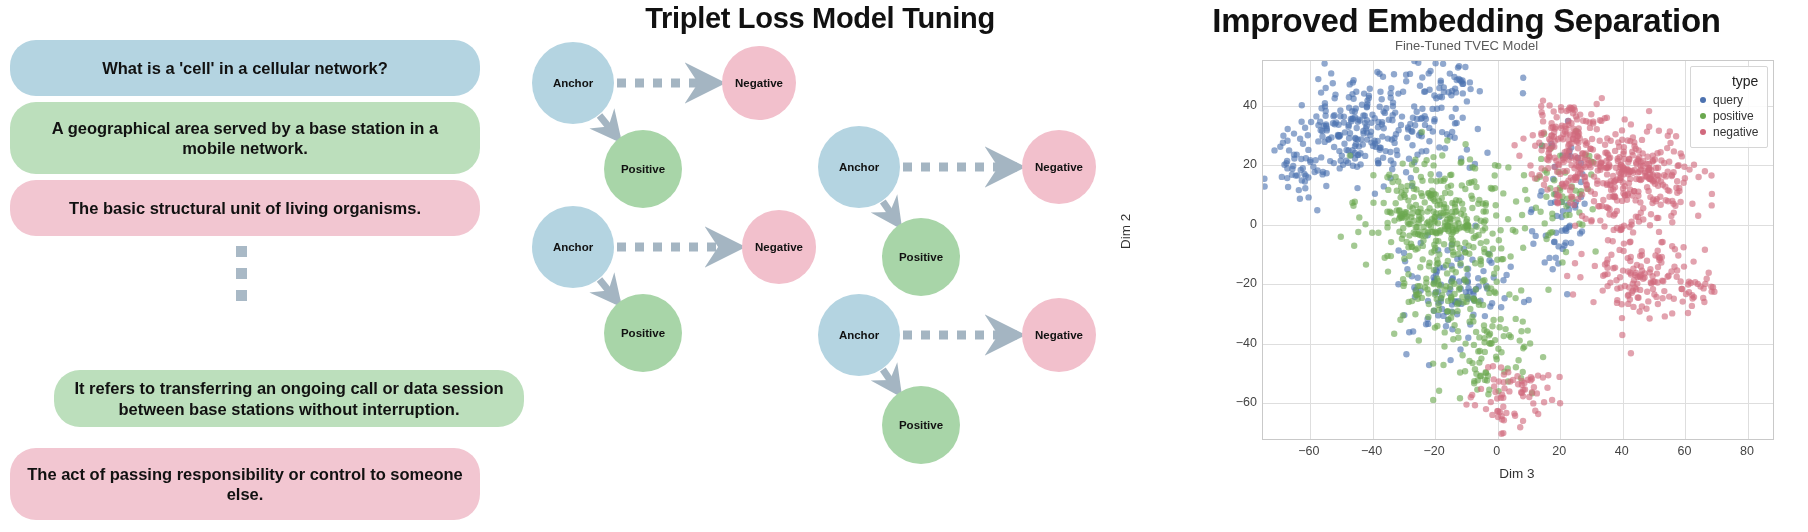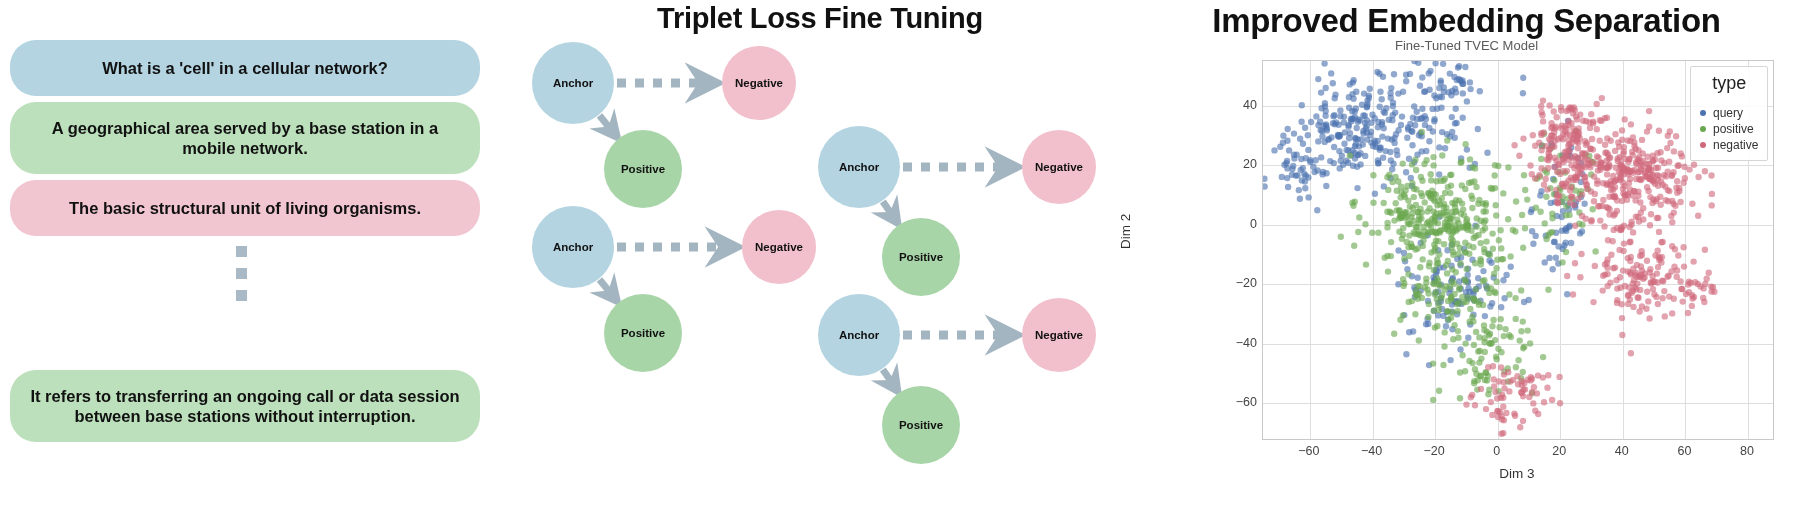--- a/index.html
+++ b/index.html
@@ -96,48 +96,49 @@
     position:absolute;left:137px;top:432px;width:510px;text-align:center;
     font-size:13.5px;color:#333;
   }
   #legend{
     position:absolute;left:565px;top:32px;
     background:rgba(255,255,255,0.88);
     border:1px solid #d6d6d6;
     padding:6px 9px 7px 9px;
     border-radius:2px;
   }
-  #legend-title{font-size:18px;color:#222;text-align:center;margin-bottom:11px;}
+  #legend-title{font-size:14px;color:#222;text-align:right;margin-bottom:3px;}
   .legend-row{display:flex;align-items:center;gap:7px;height:16px;}
   .legend-dot{width:6px;height:6px;border-radius:50%;flex:0 0 auto;}
   .legend-label{font-size:12px;color:#333;}
 </style>
 </head>
 <body>
 
 <div class="stage">
 
-  <div class="panel-title" id="t2">Triplet Loss Fine Tuning</div>
+  <div class="panel-title" id="t2">Triplet Loss Model Tuning</div>
   <div class="panel-title" id="t3">Improved Embedding Separation</div>
 
   <div id="left-panel">
 
     <div class="pill query" style="top:0px;height:56px;">What is a 'cell' in a cellular network?</div>
 
     <div class="pill positive" style="top:62px;height:72px;">A geographical area served by a base station in a mobile network.</div>
 
     <div class="pill negative" style="top:140px;height:56px;">The basic structural unit of living organisms.</div>
 
     <div class="dotseg" style="top:206px;"></div>
     <div class="dotseg" style="top:228px;"></div>
     <div class="dotseg" style="top:250px;"></div>
 
 
-    <div class="pill positive" style="top:330px;height:72px;">It refers to transferring an ongoing call or data session between base stations without interruption.</div>
-
+    <div class="pill positive" style="top:330px;height:57px;margin-left:44px;">It refers to transferring an ongoing call or data session between base stations without interruption.</div>
+
+    <div class="pill negative" style="top:408px;height:72px;">The act of passing responsibility or control to someone else.</div>
   </div>
 
   <div id="mid-panel">
 
     <svg id="edges-svg" width="630" height="498" style="position:absolute;left:0;top:0;">
       <defs>
         <marker id="arrowhead" markerWidth="5" markerHeight="5" refX="3.6" refY="2.5" orient="auto" markerUnits="strokeWidth">
           <path d="M0,0.2 L4.6,2.5 L0,4.8 L1.5,2.5 Z" fill="#a0b2bf"></path>
         </marker>
       </defs>

